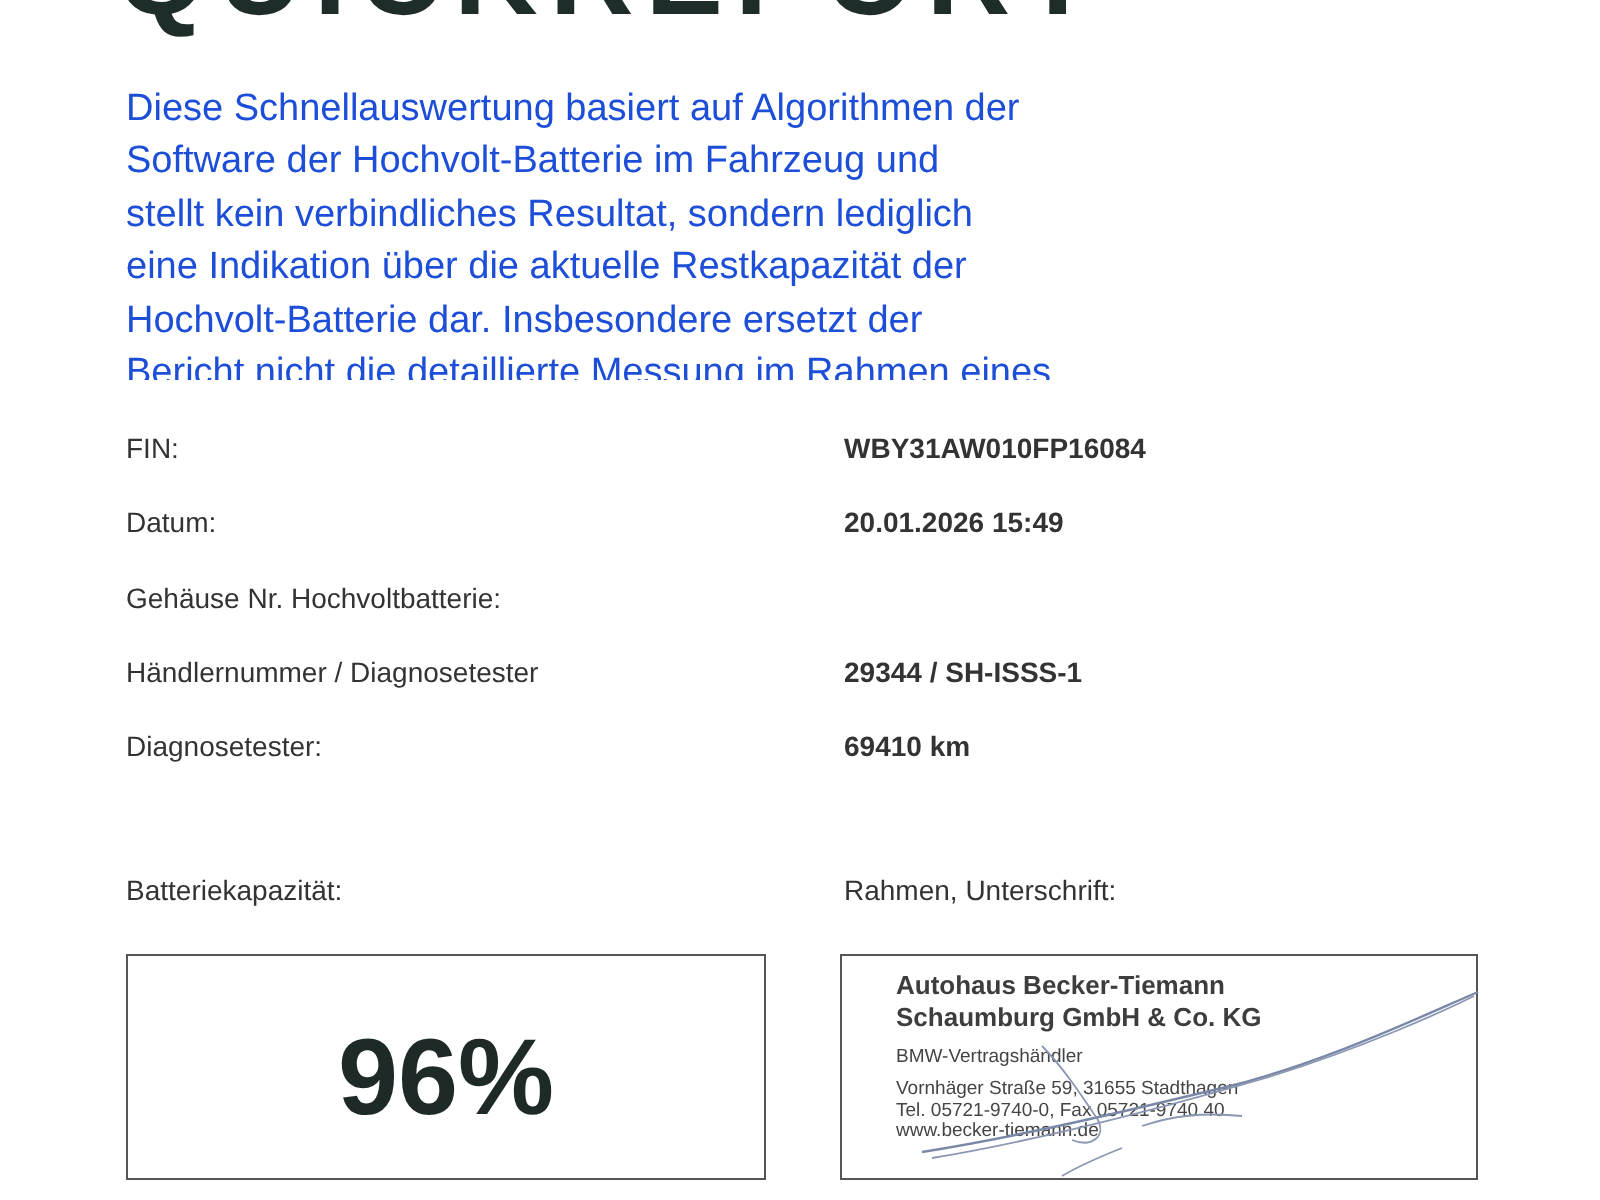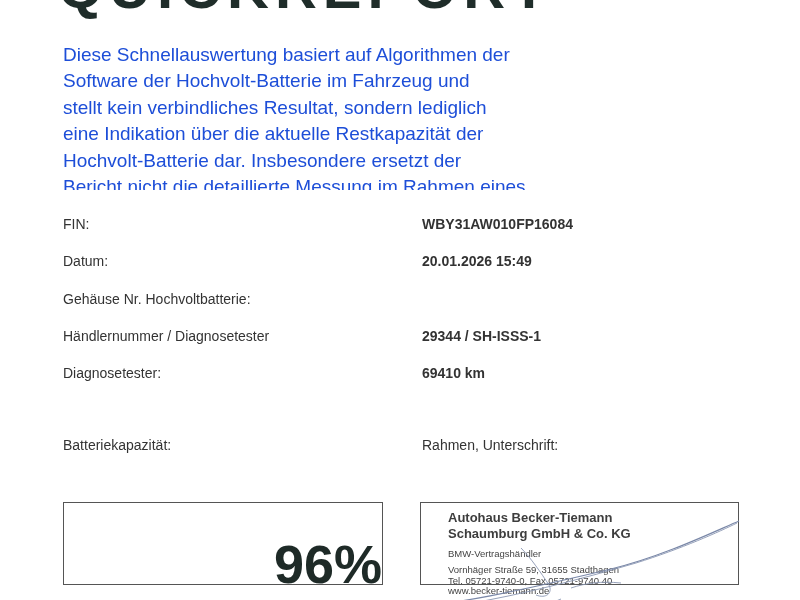--- a/index.html
+++ b/index.html
@@ -61,36 +61,36 @@
     }
     .section-label {
       position: absolute;
       top: 437px;
       font-size: 14px;
       color: #333333;
       white-space: nowrap;
     }
     .box {
       position: absolute;
-      top: 502px;
-      height: 83px;
+      top: 477px;
+      height: 113px;
       border: 1.5px solid #555555;
       box-sizing: border-box;
       background: #ffffff;
     }
     .capacity-box {
       left: 63px;
       width: 320px;
     }
     .capacity-value {
       position: absolute;
       left: 0;
       right: 0;
       top: 30px;
-      text-align: right;
+      text-align: center;
       font-size: 54px;
       font-weight: 700;
       color: #1e2a27;
       letter-spacing: 0px;
     }
     .stamp-box {
       left: 420px;
       width: 319px;
     }
     .stamp {

